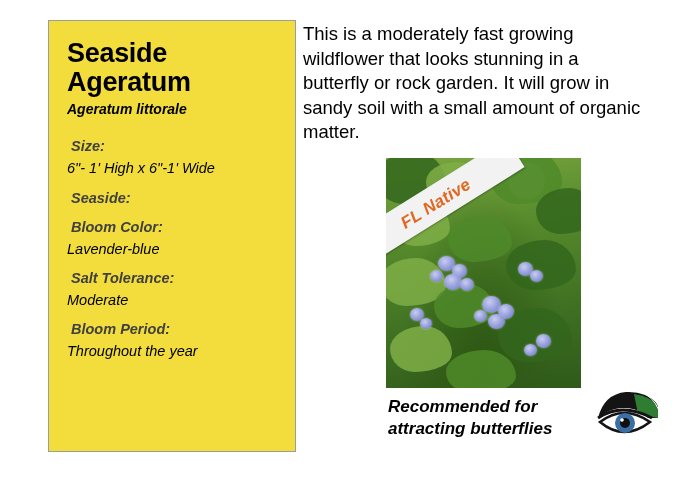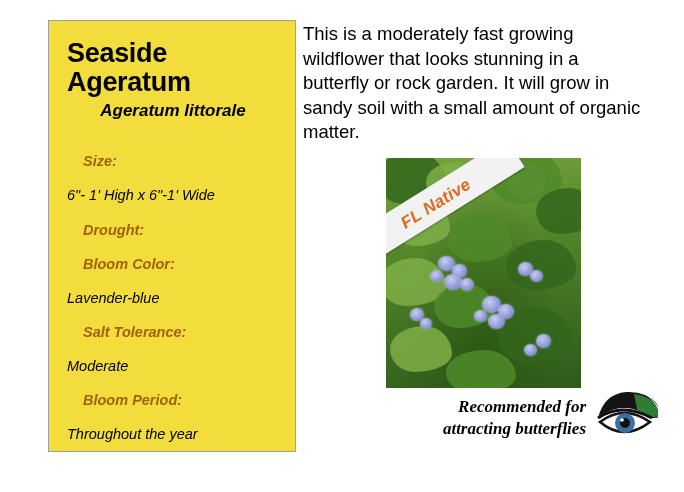--- a/index.html
+++ b/index.html
@@ -38,35 +38,34 @@
     font-size: 27px;
     line-height: 1.08;
     color: #000000;
     margin: 0 0 4px 0;
     letter-spacing: -0.3px;
   }
   .plant-latin {
     font-family: "Liberation Sans", sans-serif;
     font-weight: bold;
     font-style: italic;
-    font-size: 17px;
-    color: #000000;
-    margin: 0 0 31px 0;
-    text-align: center;
+    font-size: 14px;
+    color: #000000;
+    margin: 0 0 20px 0;
   }
   .spec {
     margin-bottom: 11px;
   }
   .spec-label {
     font-family: "Liberation Sans", sans-serif;
     font-weight: bold;
     font-style: italic;
     font-size: 14.5px;
-    color: #a16207;
-    margin: 16px;
+    color: #404040;
+    margin: 4px;
     line-height: 1.25;
   }
   .spec-value {
     font-family: "Liberation Sans", sans-serif;
     font-style: italic;
     font-size: 14.5px;
     color: #000000;
     margin: 0;
     line-height: 1.25;
   }
@@ -152,27 +151,27 @@
     font-size: 17px;
     color: #e06820;
     letter-spacing: 0.3px;
   }
 
   .recommend {
     position: absolute;
     left: 388px;
     top: 396px;
     width: 198px;
-    font-family: Liberation Serif, serif;
+    font-family: Liberation Sans, sans-serif;
     font-weight: bold;
     font-style: italic;
     font-size: 17px;
     line-height: 1.28;
     color: #000000;
-    text-align: right;
+    text-align: left;
   }
 
   .butterfly-badge {
     position: absolute;
     left: 594px;
     top: 388px;
     width: 68px;
     height: 68px;
     border-radius: 50%;
     overflow: hidden;
@@ -186,21 +185,21 @@
 
   <div class="info-card">
     <h1 class="plant-name">Seaside Ageratum</h1>
     <div class="plant-latin">Ageratum littorale</div>
 
     <div class="spec">
       <div class="spec-label">Size:</div>
       <div class="spec-value">6"- 1' High x  6"-1' Wide</div>
     </div>
     <div class="spec">
-      <div class="spec-label">Drought:</div>
+      <div class="spec-label">Seaside:</div>
     </div>
     <div class="spec">
       <div class="spec-label">Bloom Color:</div>
       <div class="spec-value">Lavender-blue</div>
     </div>
     <div class="spec">
       <div class="spec-label">Salt Tolerance:</div>
       <div class="spec-value">Moderate</div>
     </div>
     <div class="spec">

